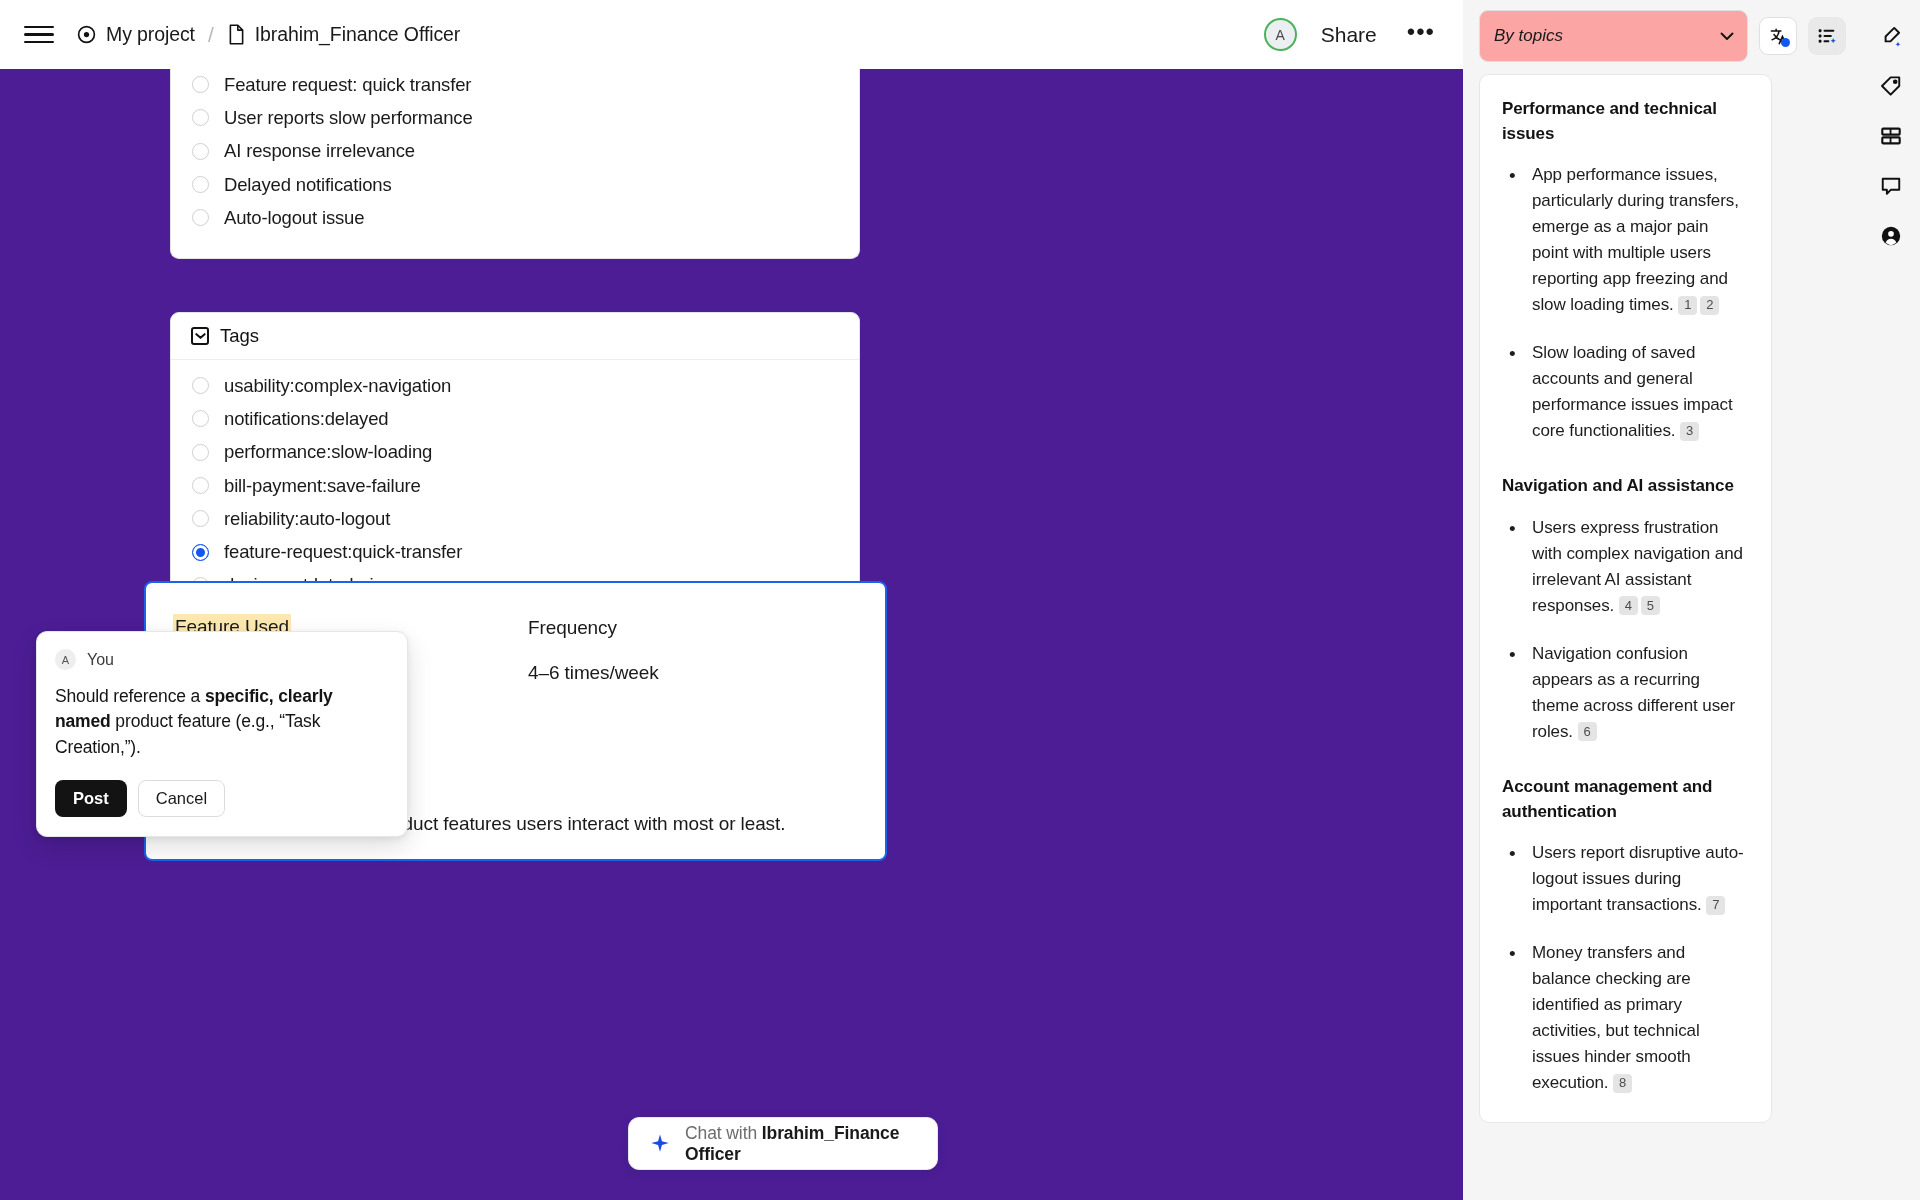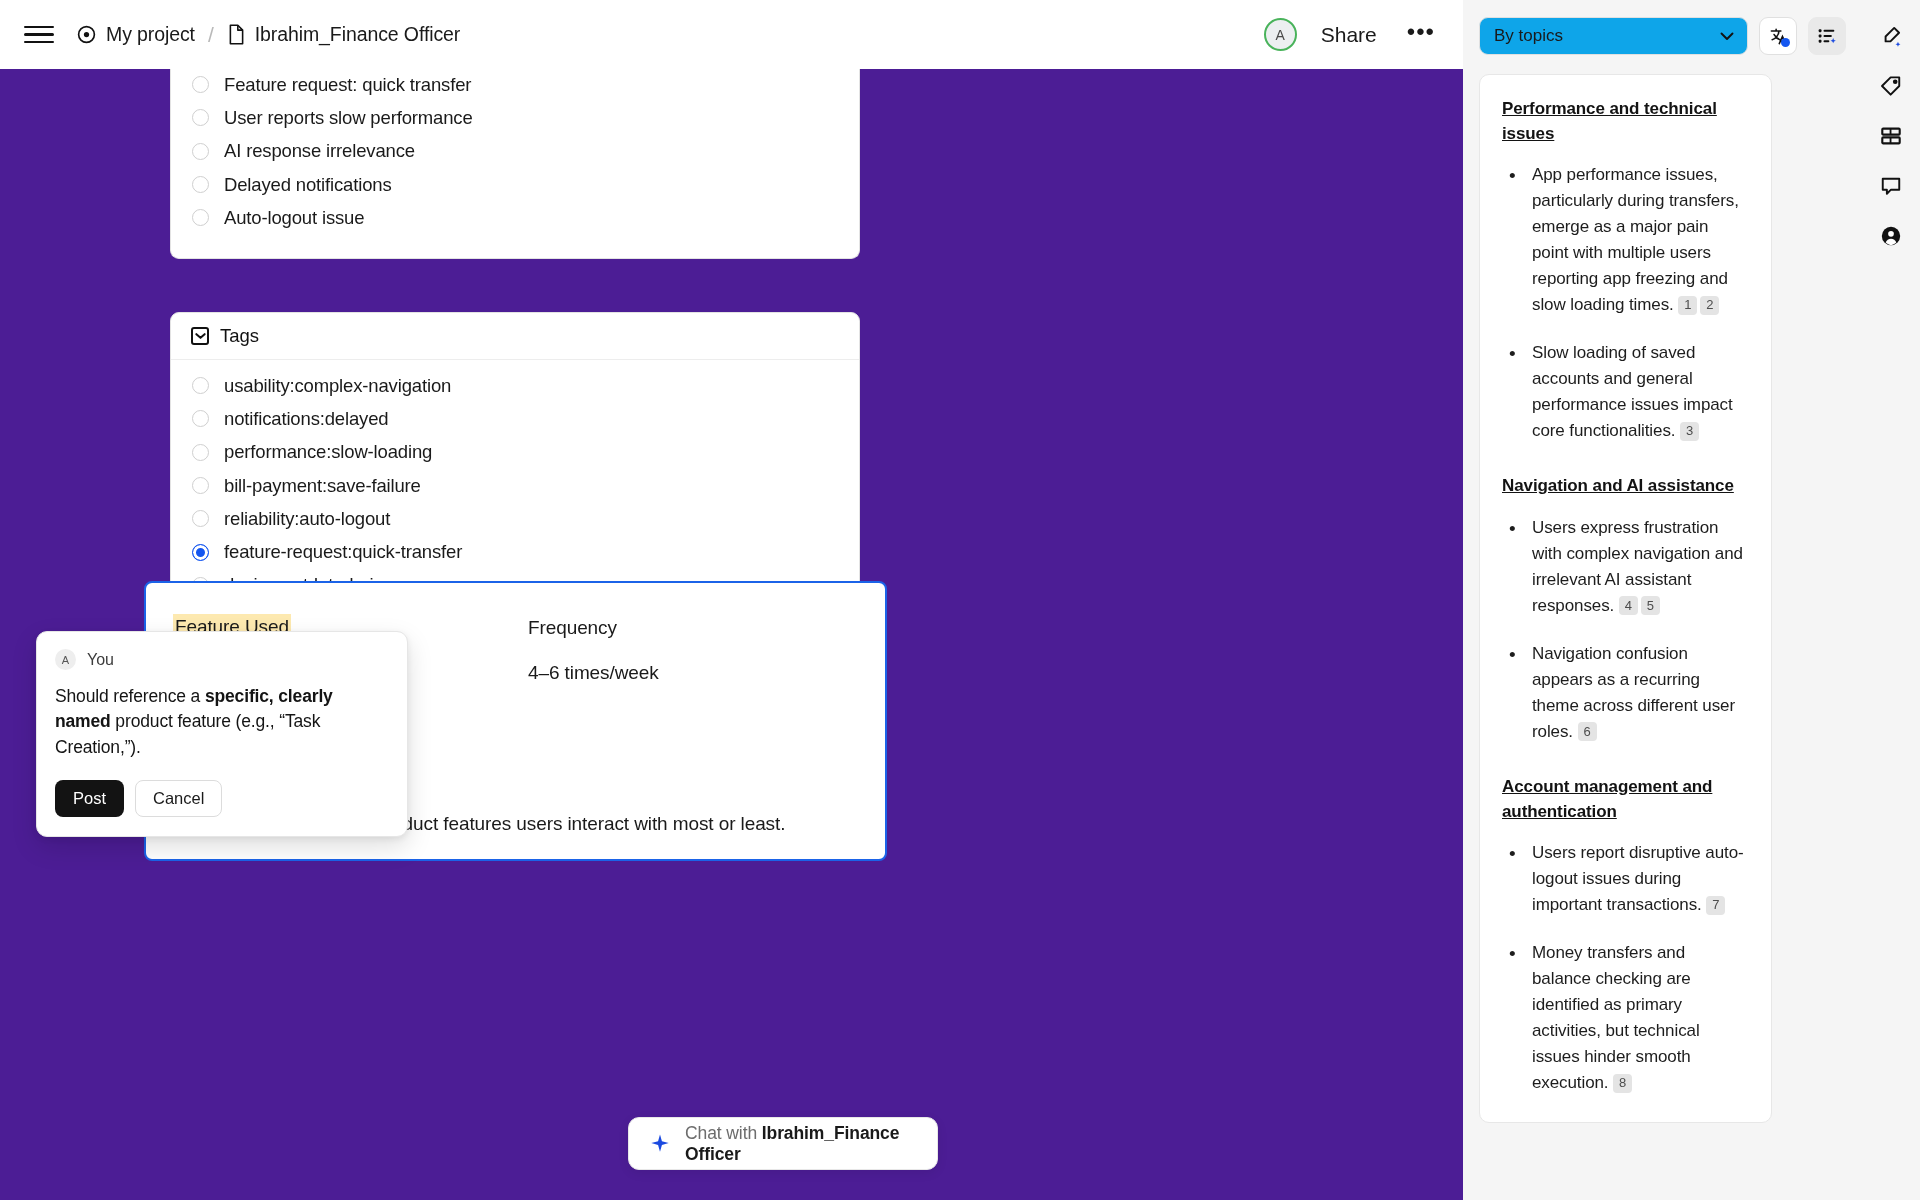--- a/index.html
+++ b/index.html
@@ -164,21 +164,21 @@
     display: flex; align-items: center; justify-content: center;
   }
   .pop-name { font-size: 16px; color: #3c3c3c; }
   .pop-body { font-size: 17.5px; color: #141414; line-height: 1.45; letter-spacing: -0.15px; }
   .pop-body b { font-weight: 700; }
   .pop-actions { display: flex; gap: 11px; margin-top: 20px; }
   .btn {
     font-size: 16.5px; border-radius: 8px; padding: 9px 17px; cursor: pointer;
     border: 1px solid transparent; line-height: 1;
   }
-  .btn.primary { background: #131313; color: #fff; }
+  .btn.primary { background: #131313; color: #fff; font-weight: bold; }
   .btn.ghost { background: #fff; color: #1a1a1a; border-color: #dcdcdc; }
 
   
   .chat-pill {
     position: absolute;
     left: 628px; bottom: 30px;
     width: 310px; height: 53px;
     background: #fff;
     border: 1px solid #e7e7e7;
     border-radius: 11px;
@@ -197,45 +197,45 @@
     background: #f5f5f5;
     position: relative;
     display: flex;
   }
   .right-inner { flex: 1 1 auto; padding: 16px 0 0 16px; overflow: hidden; }
   .right-top {
     display: flex; align-items: center; gap: 11px;
     height: 40px; margin-bottom: 18px; padding-right: 16px;
   }
   .select {
-    flex: 1 1 auto; height: 38px;
-    background: #0ea5e9; border: 1px solid #e0e0e0; border-radius: 9px;
+    flex: 1 1 auto; height: 52px;
+    background: #fca5a5; border: 1px solid #e0e0e0; border-radius: 9px;
     display: flex; align-items: center; justify-content: space-between;
-    padding: 0 13px 0 14px; cursor: pointer;
+    padding: 0 13px 0 14px; cursor: pointer; font-style: italic;
   }
   .select-val { font-size: 17px; color: #1a1a1a; }
   .sq-btn {
     width: 38px; height: 38px; border-radius: 9px;
     background: #fff; border: 1px solid #e0e0e0;
     display: flex; align-items: center; justify-content: center; cursor: pointer;
     position: relative;
   }
   .sq-btn.active { background: #e9e9e9; border-color: #e9e9e9; }
 
   .card {
     background: #fff;
     border: 1px solid #e7e7e7;
     border-radius: 10px;
     padding: 22px 24px 26px 22px;
     width: 293px;
     max-width: 100%;
   }
   .sec-title {
     font-size: 17px; font-weight: 700; color: #131313;
-    line-height: 1.45; margin-bottom: 16px; letter-spacing: -0.1px; text-decoration: underline;
+    line-height: 1.45; margin-bottom: 16px; letter-spacing: -0.1px;
   }
   .sec-title.sp { margin-top: 30px; }
   ul.bullets { list-style: none; margin: 0 0 0 0; padding: 0; }
   ul.bullets li {
     position: relative;
     padding-left: 30px;
     font-size: 17px; color: #1d1d1d; line-height: 1.53;
     margin-bottom: 22px; letter-spacing: -0.1px;
   }
   ul.bullets li:last-child { margin-bottom: 0; }

